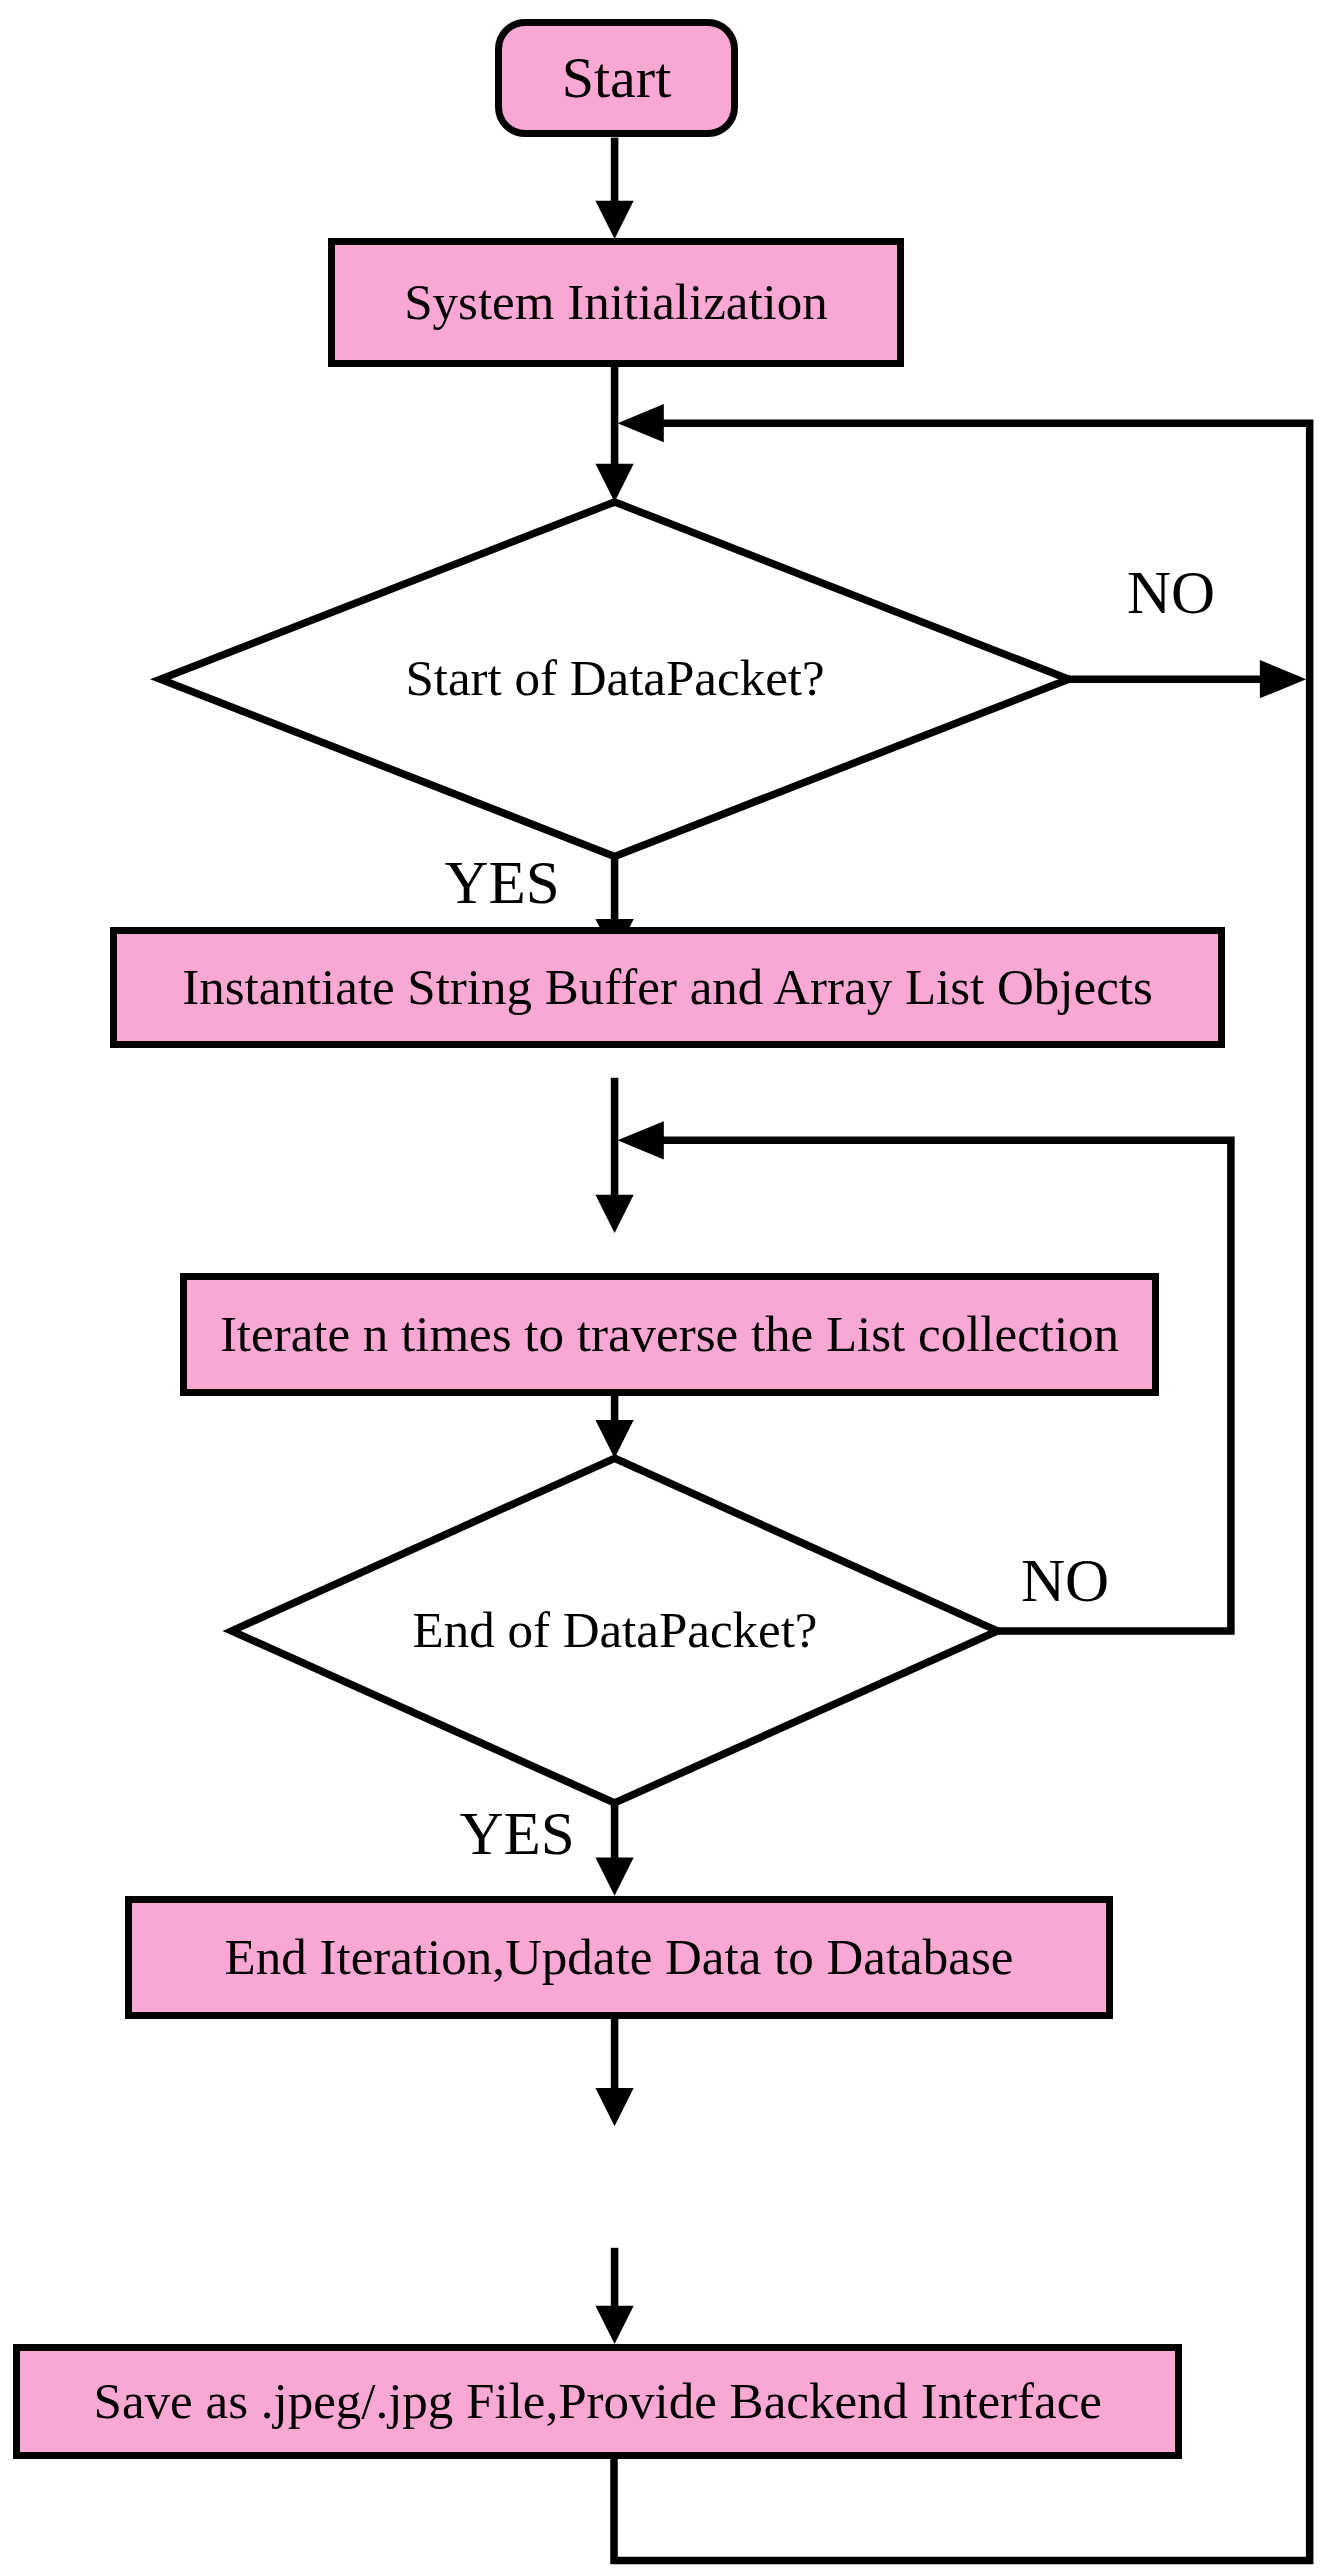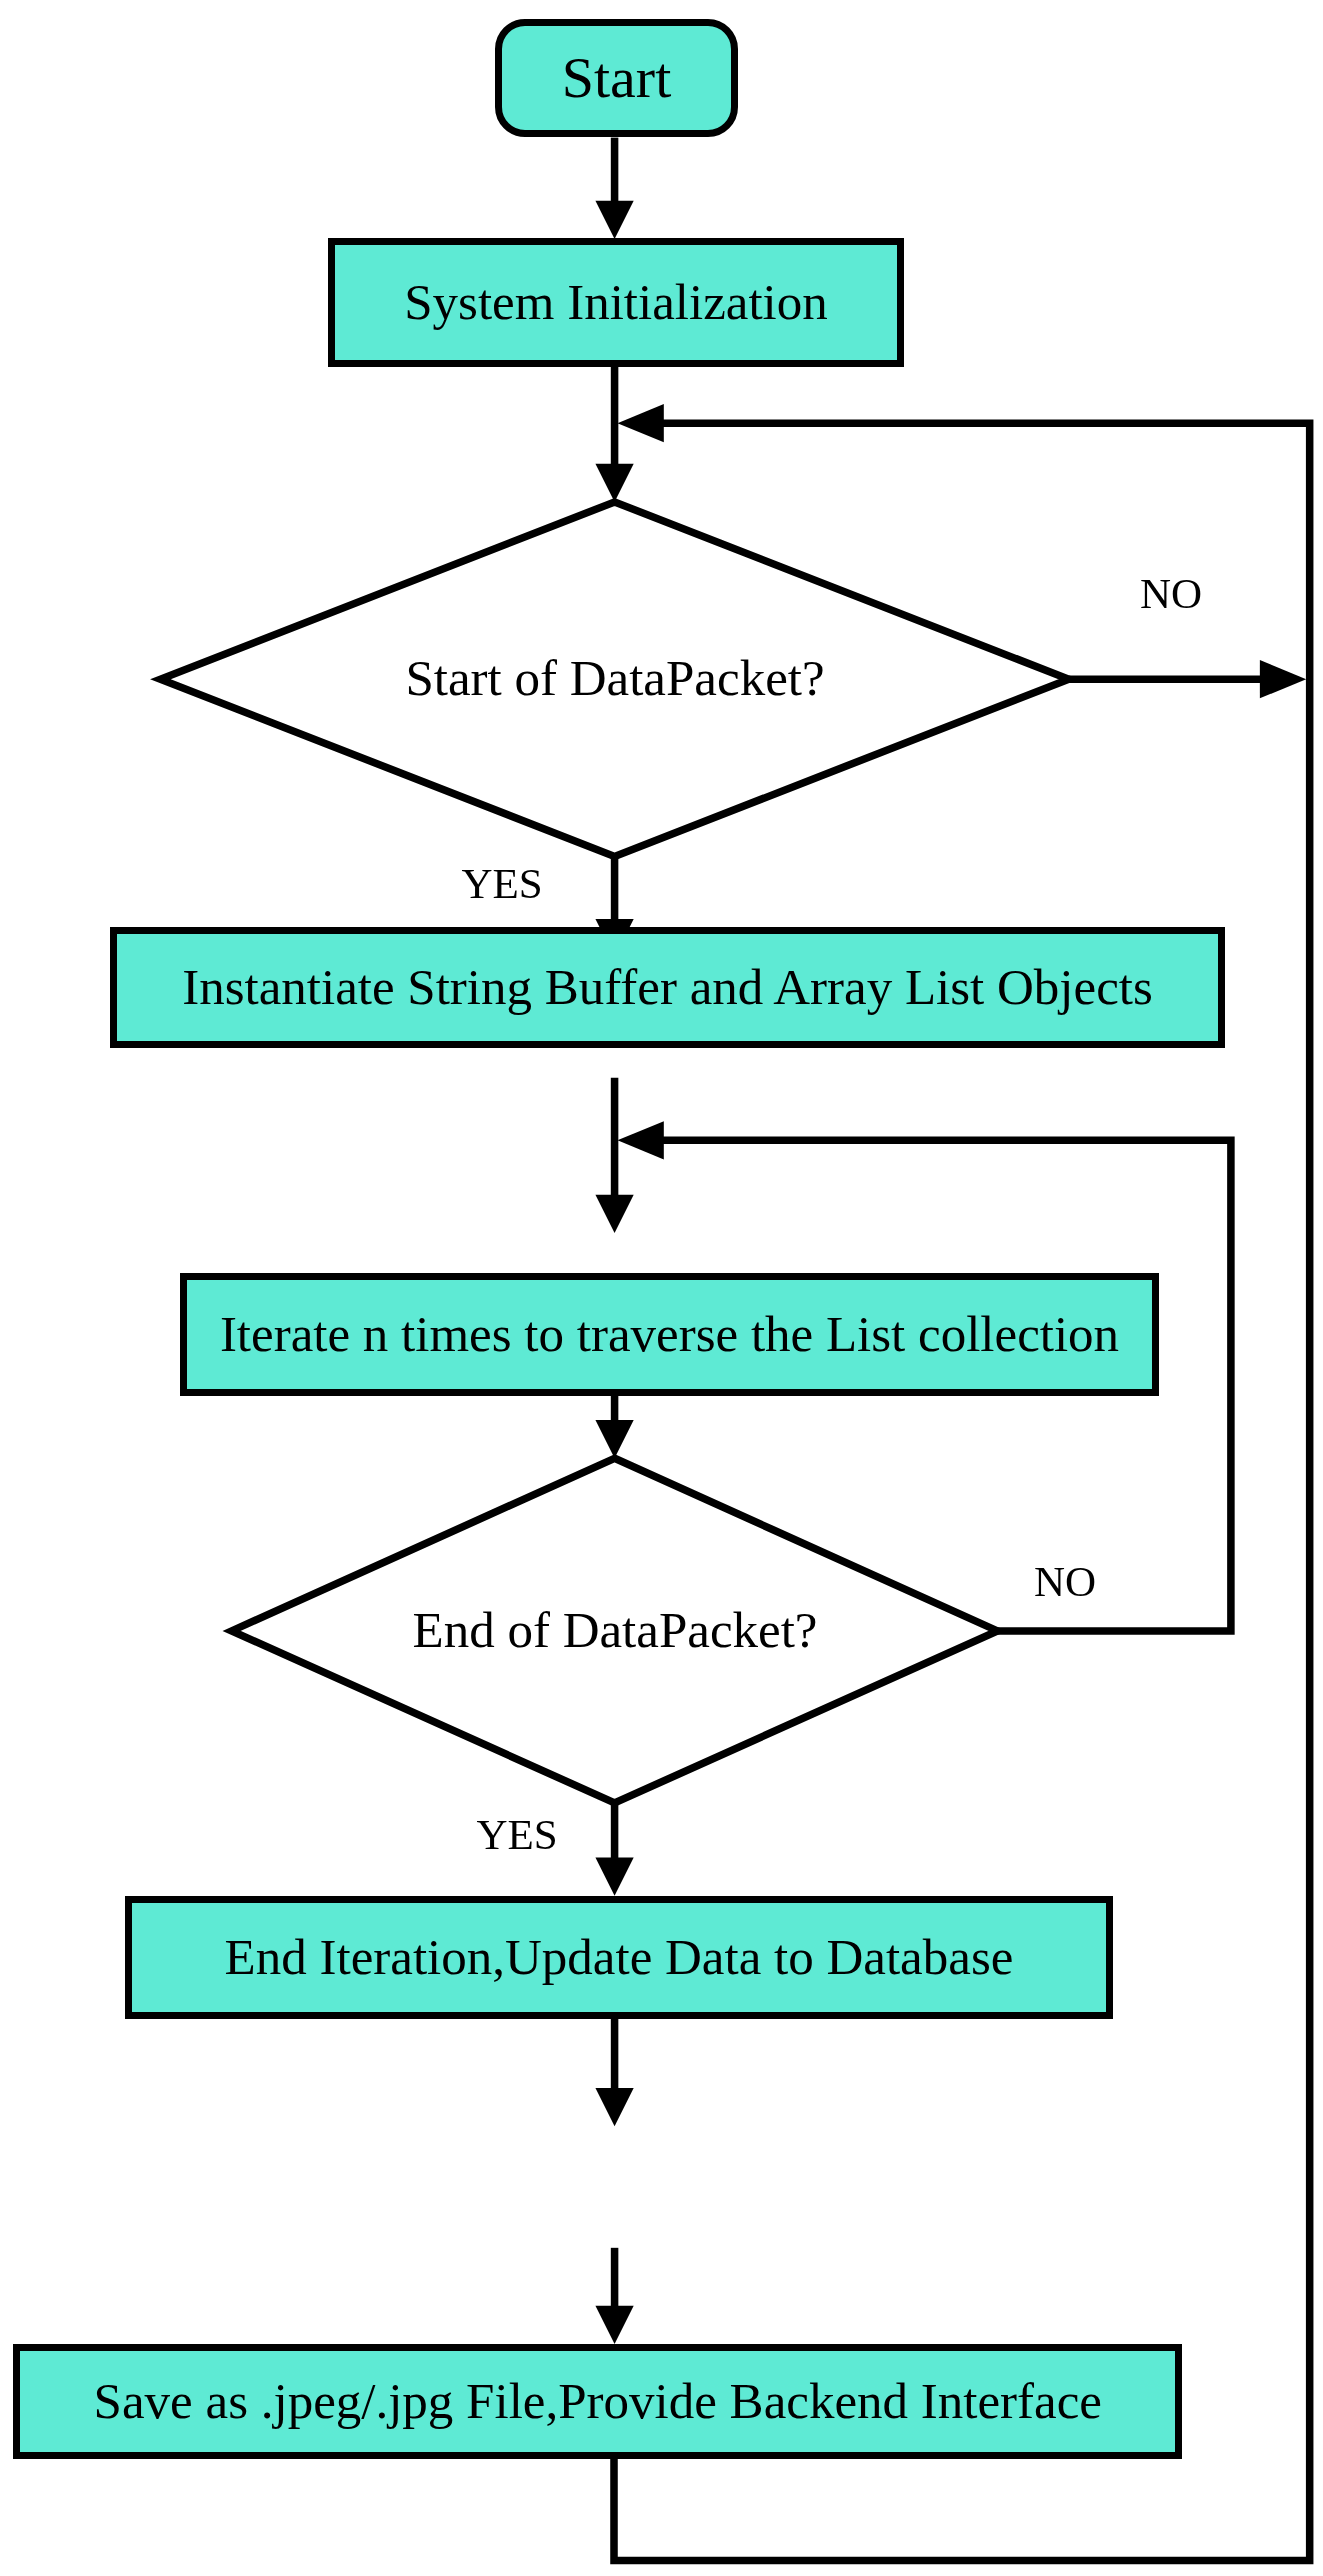--- a/index.html
+++ b/index.html
@@ -36,21 +36,21 @@
   }
   .diamond {
     fill: #ffffff;
     stroke: #000000;
     stroke-width: 13;
     stroke-linejoin: miter;
   }
   .node {
     position: absolute;
     box-sizing: border-box;
-    background: #5eead4;
+    background: #f9a8d4;
     border: 7px solid #000000;
     display: flex;
     align-items: center;
     justify-content: center;
     text-align: center;
     font-size: 51px;
     line-height: 1.1;
   }
   .node span { white-space: nowrap; }
   .terminator {
@@ -66,21 +66,21 @@
     justify-content: center;
     font-size: 51px;
     line-height: 1.3;
     text-align: center;
     pointer-events: none;
   }
   .decision-label span { white-space: nowrap; }
   .edge-label {
     position: absolute;
     transform: translate(-50%, -50%);
-    font-size: 43px;
+    font-size: 61px;
     white-space: nowrap;
   }
 </style>
 </head>
 <body>
 
 <div class="canvas">
 
   <svg class="connectors" viewBox="0 0 2284 4446" aria-hidden="true">
 

